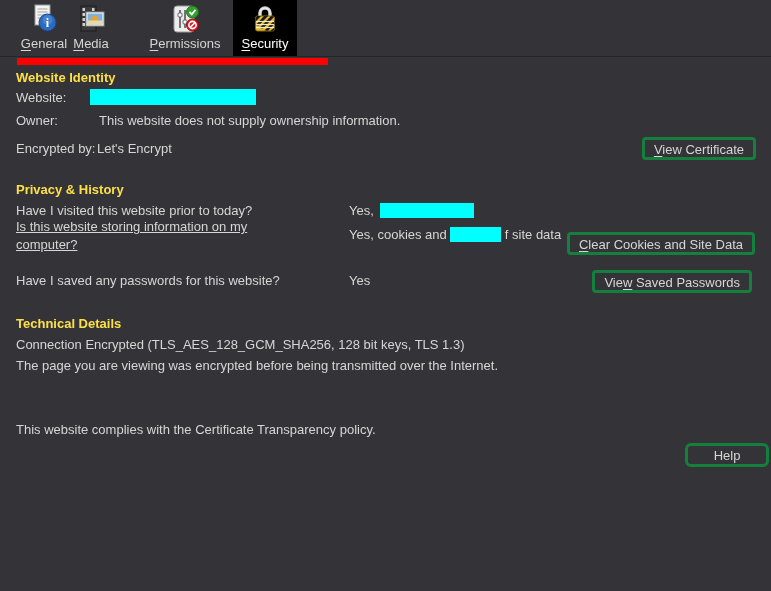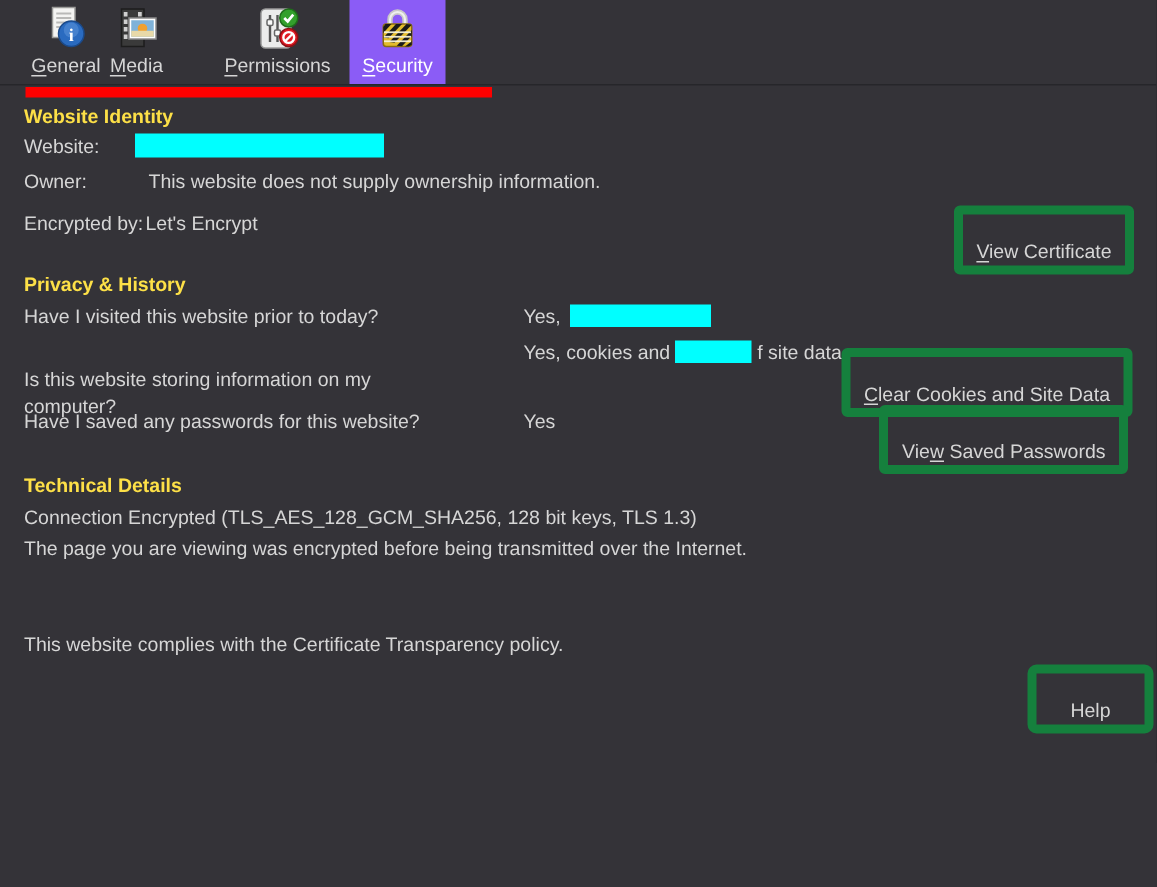--- a/index.html
+++ b/index.html
@@ -9,37 +9,37 @@
     font-family:"Liberation Sans","DejaVu Sans",sans-serif;font-size:13px;
   }
   
   .tab{
     position:absolute;top:0;height:56px;box-sizing:border-box;
     display:flex;flex-direction:column;align-items:center;justify-content:flex-end;
     padding-bottom:5px;cursor:default;
   }
   .tab .ticon{display:block;width:32px;height:32px;margin-bottom:1px;}
   .tab .ticon svg{display:block;}
-  .tab.selected{background:#8b5cf6;color:#ffffff;}
+  .tab.selected{background:#000000;color:#ffffff;}
   .ak{text-decoration:underline;text-underline-offset:2px;}
   .sep{position:absolute;left:0;top:56px;width:771px;height:1px;background:#26262a;}
   
   .redact{position:absolute;}
   .redact.red{background:#fe0000;}
   .redact.cyan{background:#00ffff;}
   .cyan-inline{display:inline-block;background:#00ffff;height:15px;vertical-align:text-bottom;}
   
   .h{position:absolute;left:16px;font-weight:bold;color:#fde047;}
   .t{position:absolute;line-height:16px;}
   .wrap{line-height:18px;}
   
   .btn{
     position:absolute;box-sizing:border-box;height:23px;
-    background:transparent;border:6px solid #15803d;border-radius:4px;
-    color:#d6d6d6;font:inherit;padding:17px 9px;white-space:nowrap;cursor:default;
+    background:transparent;border:3px solid #15803d;border-radius:4px;
+    color:#d6d6d6;font:inherit;padding:2px 9px;white-space:nowrap;cursor:default;
   }
   .btn.help{width:84px;height:24px;border-radius:6px;text-align:center;}
 </style>
 </head>
 <body>
 
 <div class="page">
 
   <div class="tab" style="left:8px;width:72px;">
     <span class="ticon">
@@ -140,21 +140,21 @@
 
   <button class="btn" style="right:15px;top:137px;"><span class="ak">V</span><span>iew Certificate</span></button>
 
   <div class="h" style="top:182px;">Privacy &amp; History</div>
 
   <div class="t" style="left:16px;top:203px;width:300px;">Have I visited this website prior to today?</div>
   <div class="t" style="left:349px;top:203px;">
     <span>Yes,</span><span class="cyan-inline" style="width:94px;margin-left:6px;"></span>
   </div>
 
-  <div class="t wrap" style="left:16px;top:244px;width:280px;">Is this website storing information on my computer?</div>
+  <div class="t wrap" style="left:16px;top:218px;width:280px;text-decoration:underline;">Is this website storing information on my computer?</div>
   <div class="t wrap" style="left:349px;top:226px;width:214px;">
     <span>Yes, cookies and</span><span class="cyan-inline" style="width:51px;margin:0 4px 0 3px;"></span><span>f site data</span>
   </div>
   <button class="btn" style="right:16px;top:232px;"><span class="ak">C</span><span>lear Cookies and Site Data</span></button>
 
   <div class="t" style="left:16px;top:273px;width:300px;">Have I saved any passwords for this website?</div>
   <div class="t" style="left:349px;top:273px;">Yes</div>
   <button class="btn" style="right:19px;top:270px;"><span>Vie</span><span class="ak">w</span><span> Saved Passwords</span></button>
 
   <div class="h" style="top:316px;">Technical Details</div>

